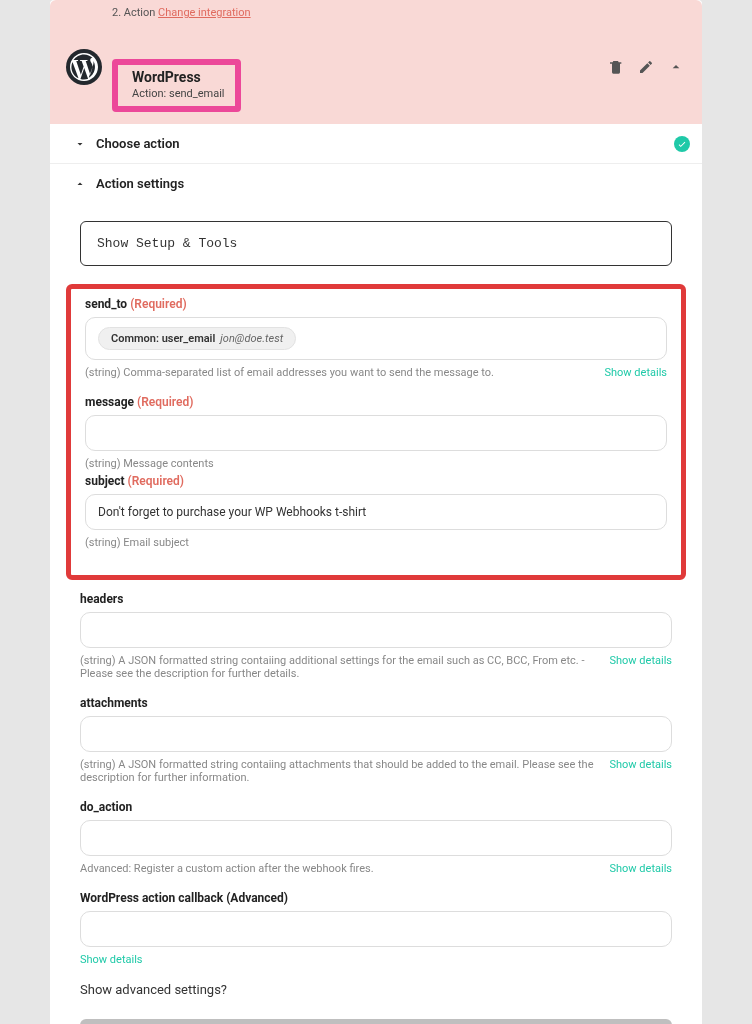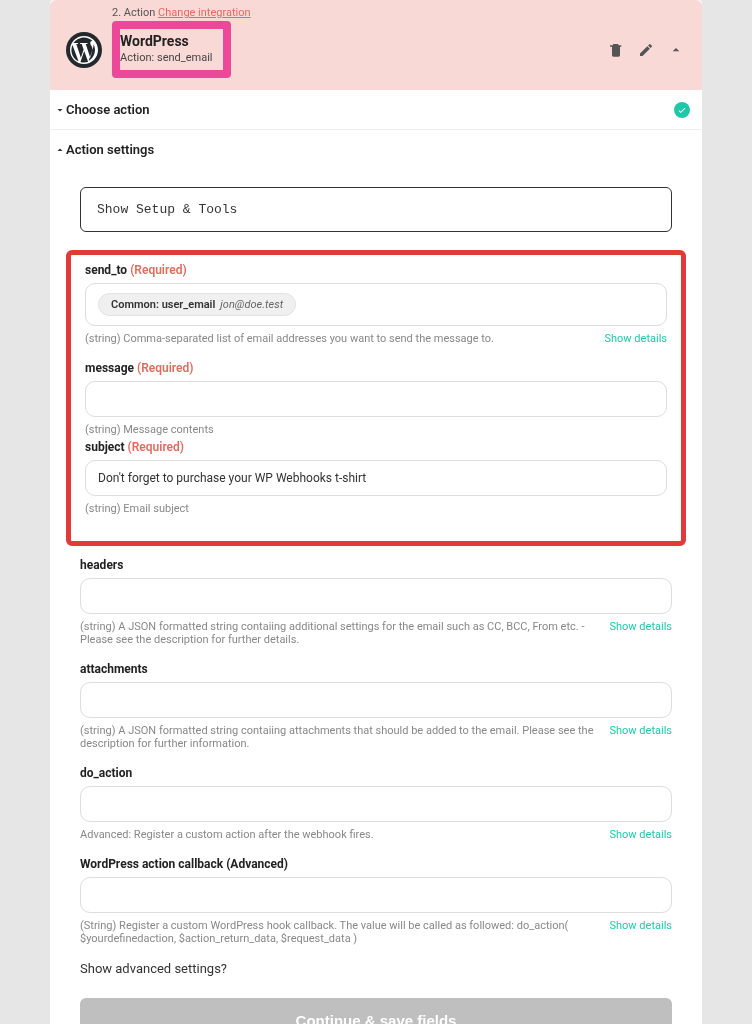--- a/index.html
+++ b/index.html
@@ -42,39 +42,40 @@
   }
   .wp-logo {
     width: 36px; height: 36px;
     border-radius: 50%;
     background: #23282d;
     display: flex; align-items: center; justify-content: center;
     flex-shrink: 0;
   }
   .wp-logo svg { width: 28px; height: 28px; fill: #fff; }
   .title-box {
-    border: 8px solid #ec4899;
+    border: 6px solid #ec4899;
     border-radius: 4px;
-    padding: 4px 10px 6px 0;
+    padding: 4px 10px 6px 14px;
     background: #f9d9d6;
+    margin-top: 38px;
   }
   .title-box .t1 { font-weight: 700; font-size: 14px; color: #222; }
   .title-box .t2 { font-size: 11px; color: #444; margin-top: 2px; }
   .header-icons {
     position: absolute; right: 2px; top: 50%; transform: translateY(-50%);
     display: flex; gap: 14px; align-items: center;
     color: #555;
   }
   .header-icons span { cursor: pointer; display:inline-flex; }
   .header-icons svg { width: 16px; height: 16px; fill: #555; }
 
   
   .acc-row {
-    display: flex; align-items: center; 
-    padding: 12px 4px;
+    display: flex; align-items: center; gap: 10px;
+    padding: 12px 24px;
     border-bottom: 1px solid #eee;
     font-weight: 600;
     font-size: 13px;
     color: #222;
     cursor: pointer;
     position: relative;
   }
   .acc-row .chev { width: 12px; display:inline-flex; }
   .acc-row .chev svg { width: 12px; height: 12px; fill:#333; }
   .check-badge {
@@ -285,21 +286,20 @@
           <div class="hint">
             <span>Advanced: Register a custom action after the webhook fires.</span>
             <span class="details">Show details</span>
           </div>
         </div>
 
         <div class="field">
           <div class="label"><span>WordPress action callback (Advanced)</span></div>
           <div class="input"></div>
           <div class="hint">
-            <span>(String) Register a custom WordPress hook callback. The value will be called as followed: do_action( $yourdefinedaction, $action_return_data, $request_data )</span>
             <span class="details">Show details</span>
           </div>
         </div>
 
         <div class="adv-link">Show advanced settings?</div>
 
         <button class="continue-btn">Continue &amp; save fields</button>
       </div>
     </div>
 

